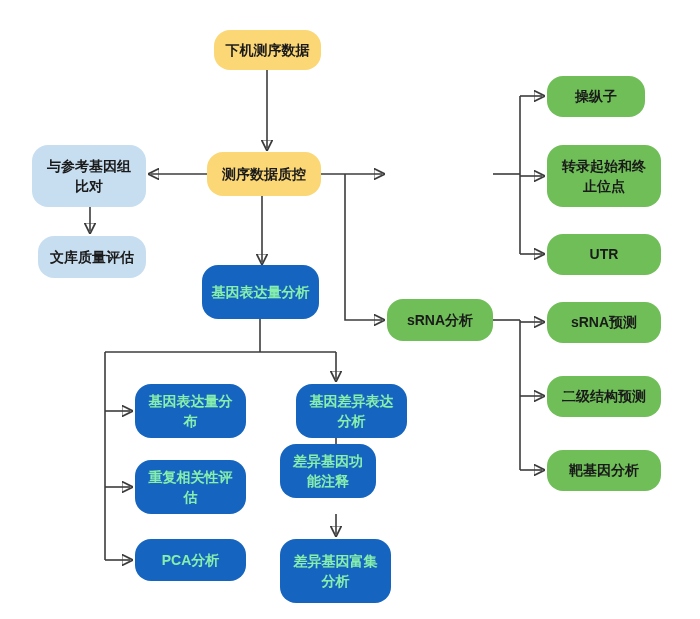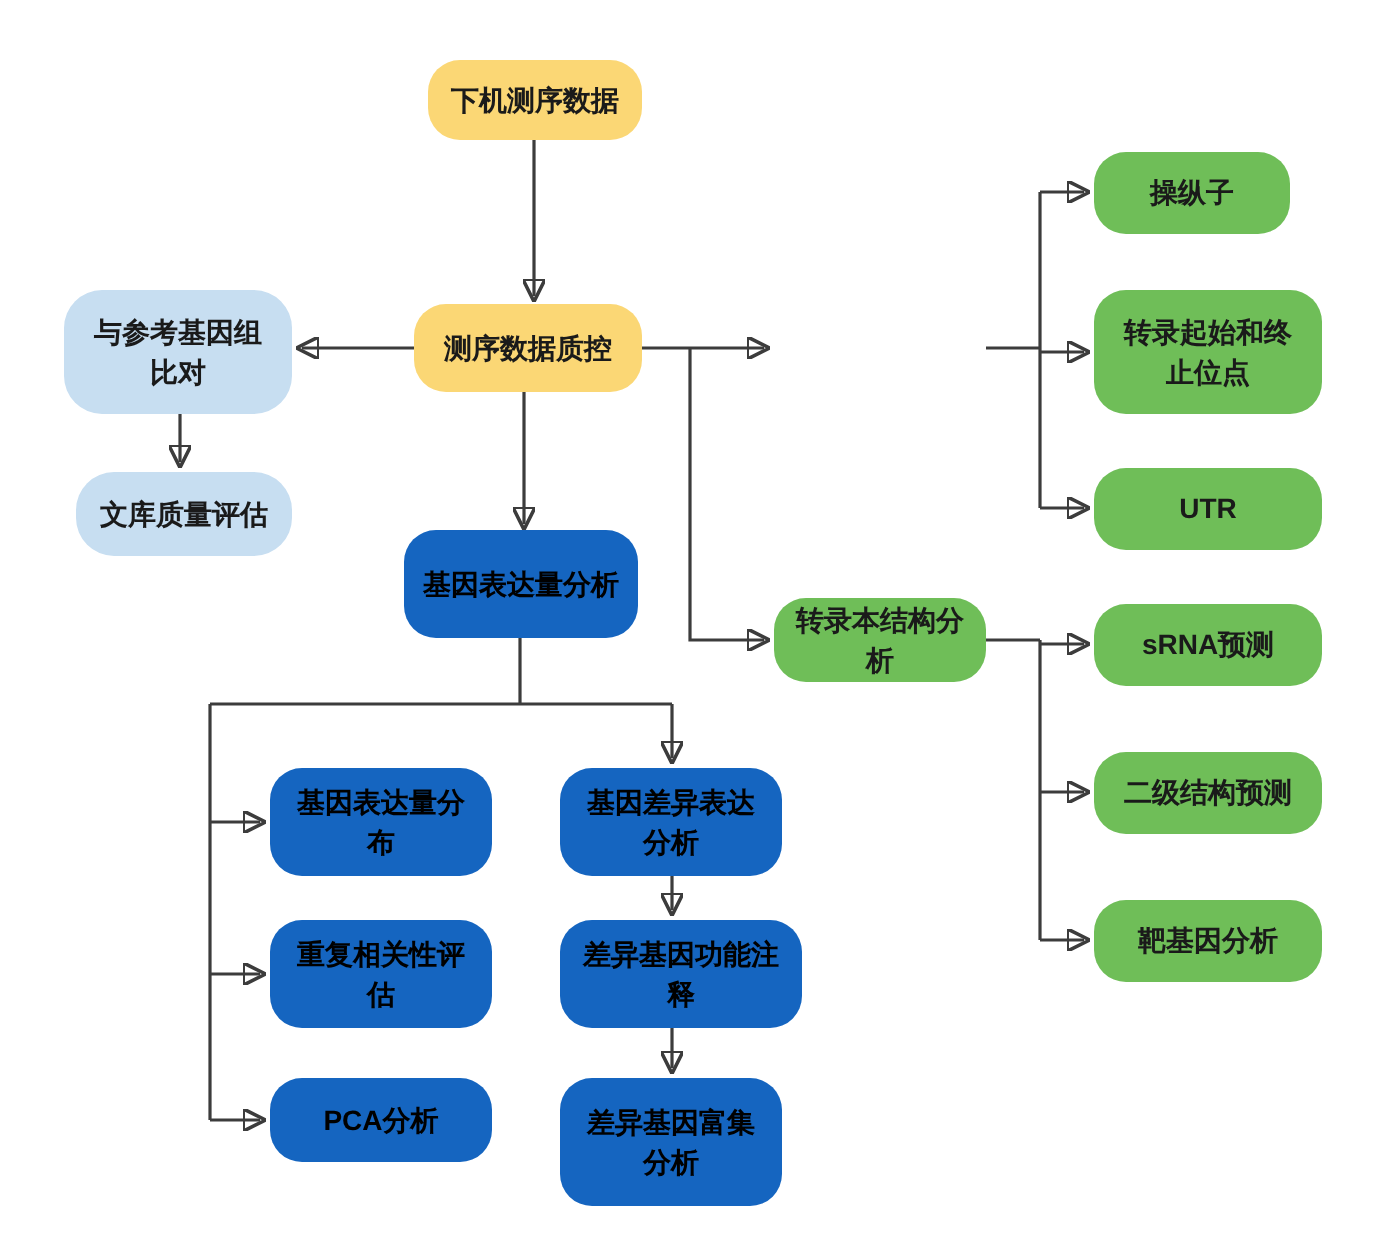--- a/index.html
+++ b/index.html
@@ -7,41 +7,41 @@
   .canvas{position:relative;width:700px;height:619px;background:#ffffff;overflow:hidden;}
   svg.edges{position:absolute;left:0;top:0;z-index:0;}
   svg.edges path{fill:none;stroke:var(--connector,#3c3c3c);stroke-width:1.6;}
   .arrowhead{fill:var(--connector,#3c3c3c);}
   .node{
     position:absolute;z-index:1;display:flex;align-items:center;justify-content:center;
     text-align:center;font-weight:bold;font-size:14px;line-height:1.45;
     border-radius:16px;box-sizing:border-box;padding:2px 9px;color:#1a1a1a;
   }
   .c-yellow{background:var(--yellow-node,#FBD775);}
-  .c-lblue{background:var(--light-blue-node,#C7DEF1);border-radius:19px;}
+  .c-lblue{background:var(--light-blue-node,#C7DEF1);}
   .c-green{background:var(--green-node,#6FBE58);}
-  .c-dblue{background:var(--dark-blue-node,#1565C0);color:#000000;}
+  .c-dblue{background:var(--dark-blue-node,#1565C0);color:#86efac;}
   .p-raw{left:214px;top:30px;width:107px;height:40px;}
   .p-qc{left:207px;top:152px;width:114px;height:44px;}
   .p-align{left:32px;top:145px;width:114px;height:62px;}
   .p-library{left:38px;top:236px;width:108px;height:42px;}
   .p-transcript{left:387px;top:148px;width:106px;height:54px;}
   .p-operon{left:547px;top:76px;width:98px;height:41px;}
   .p-tss{left:547px;top:145px;width:114px;height:62px;}
   .p-utr{left:547px;top:234px;width:114px;height:41px;}
   .p-geneexpr{left:202px;top:265px;width:117px;height:54px;}
   .p-srna{left:387px;top:299px;width:106px;height:42px;}
   .p-srnapred{left:547px;top:302px;width:114px;height:41px;}
   .p-secstruct{left:547px;top:376px;width:114px;height:41px;}
   .p-target{left:547px;top:450px;width:114px;height:41px;}
   .p-exprdist{left:135px;top:384px;width:111px;height:54px;}
   .p-repcorr{left:135px;top:460px;width:111px;height:54px;text-align:center;}
   .p-pca{left:135px;top:539px;width:111px;height:42px;}
-  .p-diffexpr{left:280px;top:384px;width:111px;height:54px;}
-  .p-difffunc{left:280px;top:460px;width:121px;height:54px;}
+  .p-diffexpr{left:296px;top:384px;width:111px;height:54px;}
+  .p-difffunc{left:280px;top:444px;width:96px;height:54px;}
   .p-diffenrich{left:280px;top:539px;width:111px;height:64px;}
 </style>
 </head>
 <body>
 
 <div class="canvas">
 
   <svg class="edges" width="700" height="619" viewBox="0 0 700 619">
     <defs>
       <marker id="arrow" viewBox="0 0 10 10" refX="7.5" refY="5" markerWidth="7" markerHeight="7" orient="auto-start-reverse">
@@ -76,21 +76,21 @@
   </svg>
 
   <div class="node c-yellow p-raw">下机测序数据</div>
   <div class="node c-yellow p-qc">测序数据质控</div>
   <div class="node c-lblue p-align">与参考基因组比对</div>
   <div class="node c-lblue p-library">文库质量评估</div>
   <div class="node c-green p-operon">操纵子</div>
   <div class="node c-green p-tss">转录起始和终止位点</div>
   <div class="node c-green p-utr">UTR</div>
   <div class="node c-dblue p-geneexpr">基因表达量分析</div>
-  <div class="node c-green p-srna">转录本结构分析</div>
+  <div class="node c-green p-srna">sRNA分析</div>
   <div class="node c-green p-srnapred">sRNA预测</div>
   <div class="node c-green p-secstruct">二级结构预测</div>
   <div class="node c-green p-target">靶基因分析</div>
   <div class="node c-dblue p-exprdist">基因表达量分布</div>
   <div class="node c-dblue p-repcorr">重复相关性评估</div>
   <div class="node c-dblue p-pca">PCA分析</div>
   <div class="node c-dblue p-diffexpr">基因差异表达分析</div>
   <div class="node c-dblue p-difffunc">差异基因功能注释</div>
   <div class="node c-dblue p-diffenrich">差异基因富集分析</div>
 

